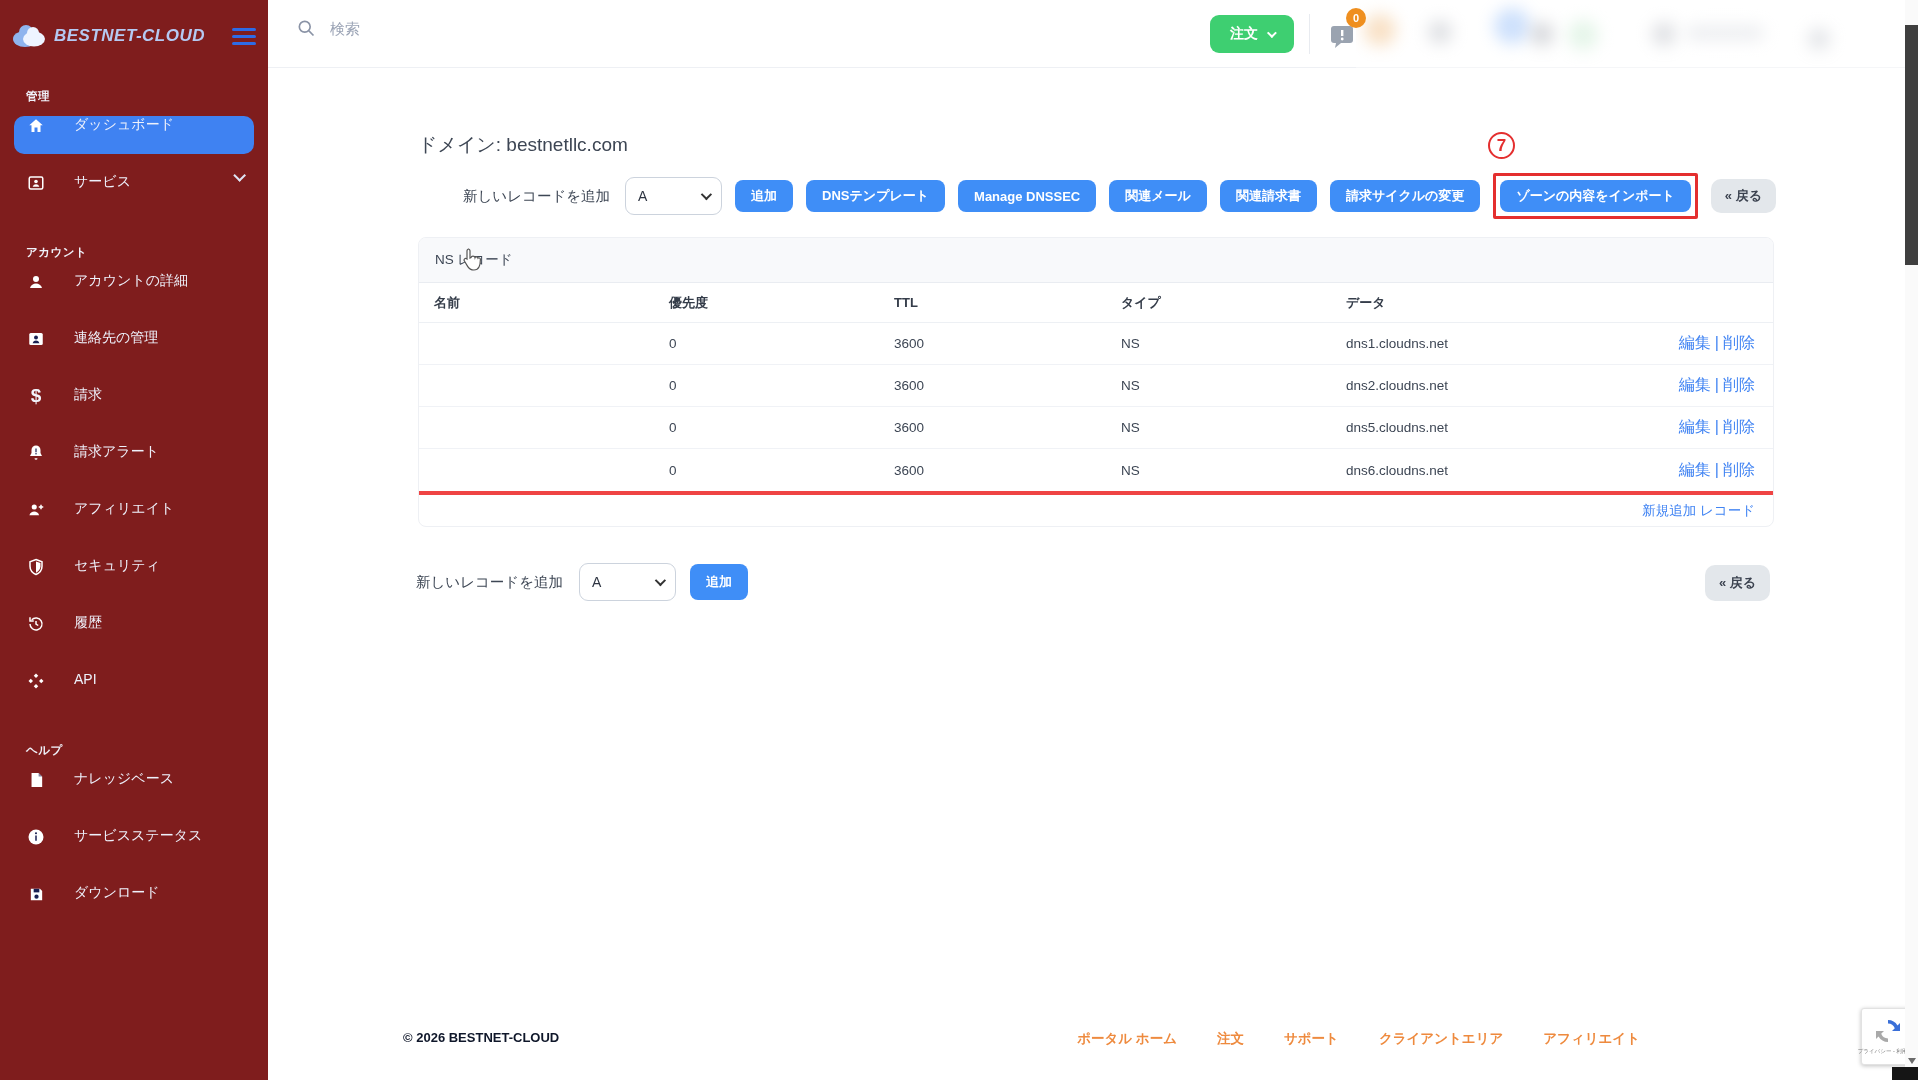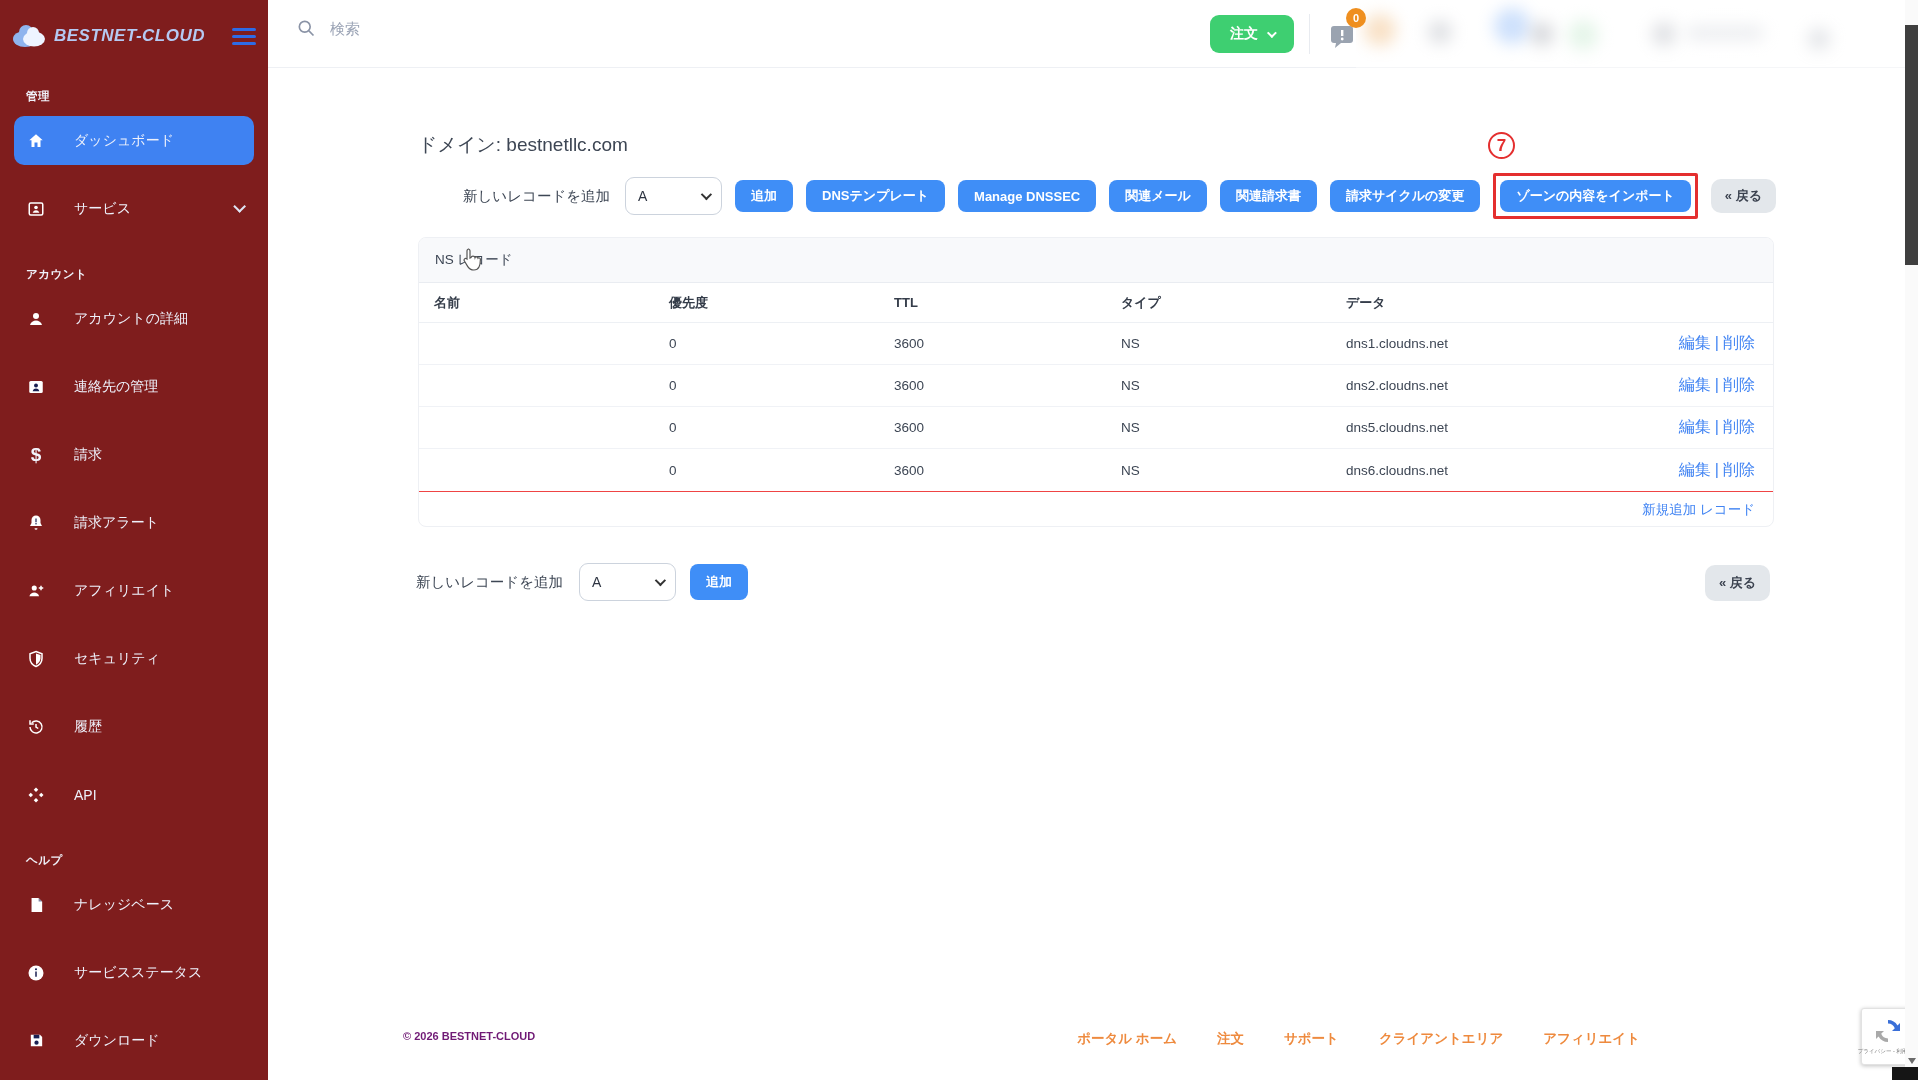--- a/index.html
+++ b/index.html
@@ -11,21 +11,21 @@
     background:#7f1d1d; color:#eef1fb; z-index:5; }
   .logo-row { display:flex; align-items:center; padding:22px 12px 0 12px; }
   .logo-cloud { width:36px; height:26px; margin-right:6px; flex:0 0 auto; }
   .logo-text { color:#b5c9f2; font-size:17px; font-weight:bold; font-style:italic;
     letter-spacing:.5px; white-space:nowrap; }
   .hamburger { margin-left:auto; width:24px; cursor:pointer; padding-top:2px; }
   .hamburger div { height:3px; background:#2e6be6; border-radius:2px; margin:4px 0; }
   .side-section-label { font-size:11.5px; font-weight:bold; color:#f0f2fa;
     margin:34px 0 12px 26px; letter-spacing:.5px; }
   .side-section-label.first { margin-top:40px; }
-  .side-item { display:flex; align-items:center; height:49px; margin:0 14px 19px 14px;
+  .side-item { display:flex; align-items:flex-start; height:38px; margin:0 14px 19px 14px;
     padding:0 12px; border-radius:10px; cursor:pointer; }
   .side-item.active { background:#3f82f2; }
   .side-item .ic { width:20px; height:20px; margin-right:28px; flex:0 0 auto;
     display:flex; align-items:center; justify-content:center; }
   .side-item .lbl { font-size:14px; color:#eef1fb; white-space:nowrap; }
   .side-item .chev { margin-left:auto; width:9px; height:9px; border-right:2px solid #dfe5f5;
     border-bottom:2px solid #dfe5f5; transform:rotate(45deg) translateY(-3px); }
   .ic svg { display:block; }
   .dollar-glyph { font-size:19px; font-weight:bold; color:#f2f4fc; }
 
@@ -96,22 +96,22 @@
   .add-new-row { height:36px; display:flex; align-items:center; justify-content:flex-end;
     padding-right:18px; }
   .add-new-row a { color:#4184f3; font-size:13.5px; text-decoration:none; cursor:pointer; }
 
   
   .bottom-row { position:absolute; left:140px; top:495px; display:flex; align-items:center; gap:14px; }
   .bottom-back { position:absolute; left:1429px; top:497px; }
   .btn-add-bottom { height:36px; border-radius:8px; }
 
   
-  .footer-copy { position:absolute; left:127px; top:962px; font-size:11px; font-weight:bold;
-    color:#701a75;text-align:right; }
+  .footer-copy { position:absolute; left:127px; top:962px; font-size:13px; font-weight:bold;
+    color:#0f172a;text-align:right; }
   .footer-links { position:absolute; right:286px; top:962px; display:flex; gap:40px; }
   .footer-links a { color:#ee8a3e; font-size:13.5px; font-weight:bold; text-decoration:none;
     white-space:nowrap; cursor:pointer; }
   .recaptcha { position:absolute; left:1585px; top:940px; width:54px; height:57px;
     background:#fff; border:1px solid #e2e2e2; border-radius:3px;
     box-shadow:0 1px 4px rgba(0,0,0,.25); display:flex; flex-direction:column;
     align-items:center; justify-content:center; gap:4px; }
   .recaptcha-text { font-size:5.5px; color:#7a7a7a; white-space:nowrap; }
 
   
@@ -394,21 +394,21 @@
 
     <div class="tgrid trow" style="border-bottom:none;">
       <span><span class="redacted" style="width:154px"></span></span>
       <span>0</span>
       <span>3600</span>
       <span>NS</span>
       <span>dns6.cloudns.net</span>
       <span class="row-actions"><a>編集</a><span class="sep">|</span><a>削除</a></span>
     </div>
 
-    <div class="add-new-row" style="border-top:1px solid #ef4444;">
+    <div class="add-new-row" style="border-top:4px solid #ef4444;">
       <a>新規追加 レコード</a>
     </div>
   </div>
 
   <div class="bottom-row">
     <span class="controls-label">新しいレコードを追加</span>
     <div class="select-box">
       <span class="val">A</span>
       <span class="chev"></span>
     </div>

